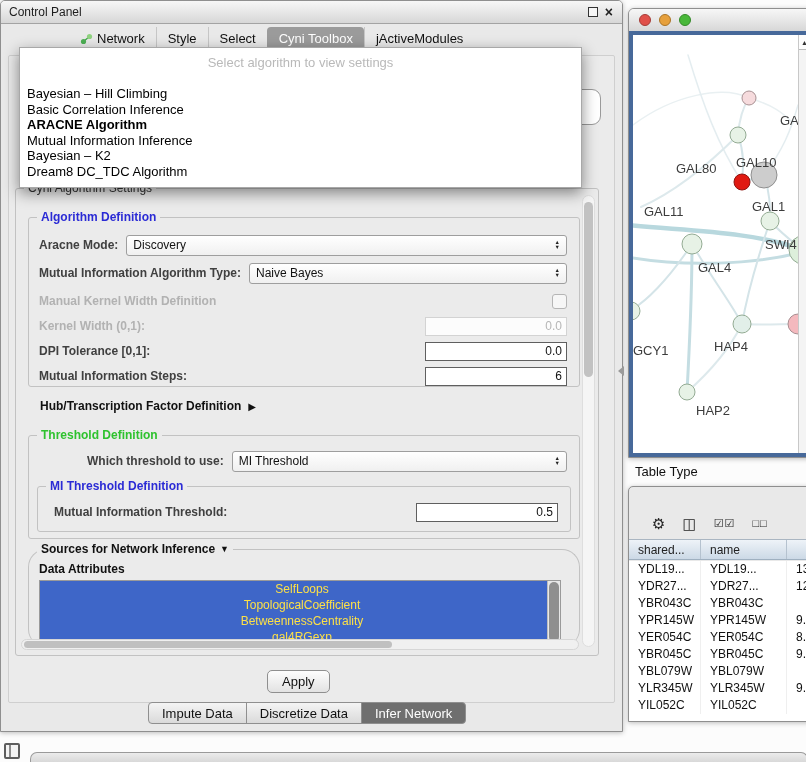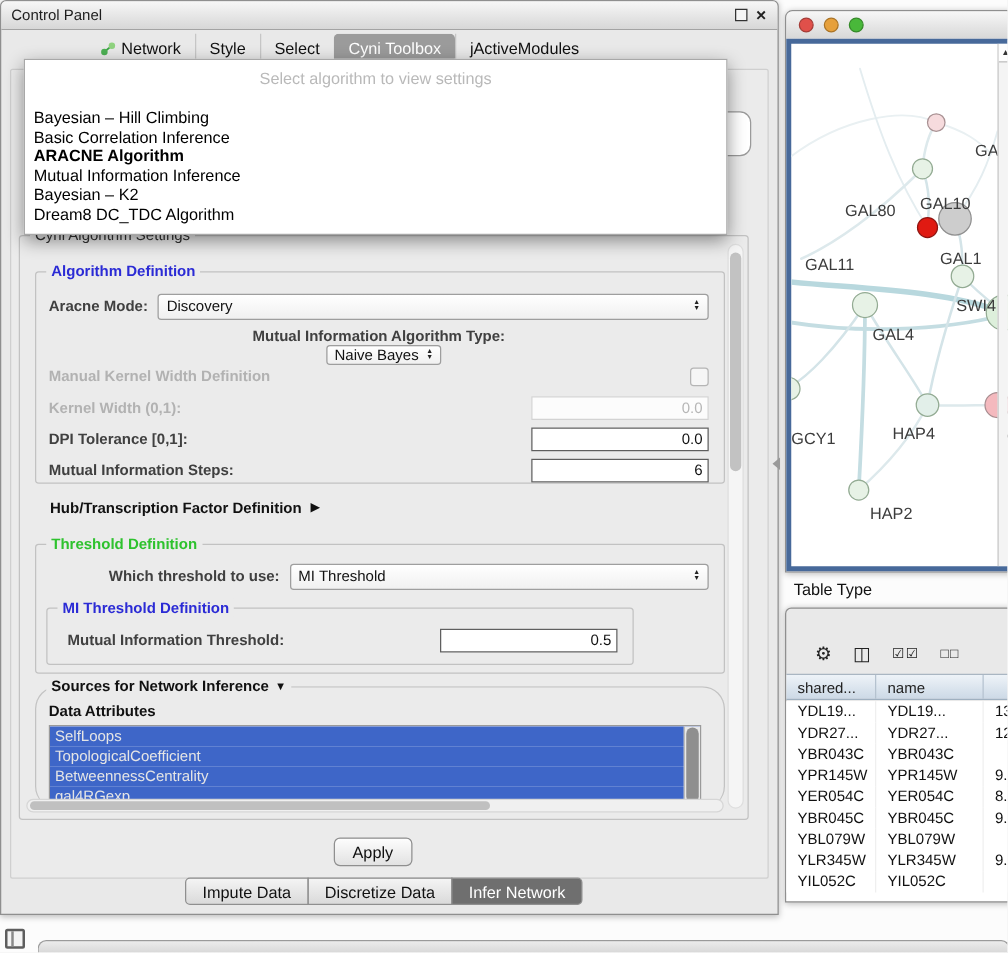--- a/index.html
+++ b/index.html
@@ -44,45 +44,45 @@
   #settings-group{left:14px;top:187px;width:584px;height:468px;}
 
   
   #sg-vscroll{position:absolute;right:3px;top:6px;width:13px;height:452px;background:#f5f5f5;border:1px solid #dedede;border-radius:7px;box-sizing:border-box;}
   #sg-vscroll .thumb{position:absolute;left:1px;top:6px;width:9px;height:175px;background:#c2c2c2;border-radius:5px;}
 
   #algo-def{left:12px;top:28px;width:552px;height:170px;}
   .frow{position:absolute;left:10px;right:12px;height:22px;display:flex;align-items:center;}
   .frow label{font-weight:bold;font-size:12px;color:#404040;white-space:nowrap;}
   .frow label.dis{color:#b2b2b2;}
-  #r-aracne{top:16px;} #r-mitype{top:44px;flex-direction:column;} #r-manual{top:72px;} #r-kernel{top:97px;} #r-dpi{top:122px;} #r-steps{top:147px;}
+  #r-aracne{top:16px;} #r-mitype{top:44px;} #r-manual{top:72px;} #r-kernel{top:97px;} #r-dpi{top:122px;} #r-steps{top:147px;}
 
   .combo{margin-left:8px;flex:1;height:21px;background:linear-gradient(#ffffff,#f0f0f0);border:1px solid #9e9e9e;border-radius:3px;display:flex;align-items:center;padding:0 6px;font-size:12px;color:#111;box-sizing:border-box;}
   .arrows{margin-left:auto;display:flex;flex-direction:column;align-items:center;font-size:5.5px;line-height:4.6px;color:#222;padding-left:6px;}
 
   .checkbox{margin-left:auto;width:13px;height:13px;border:1px solid #b5b5b5;background:#f6f6f6;border-radius:3px;}
 
   .tfield{height:19px;font:12px "Liberation Sans","DejaVu Sans",sans-serif;text-align:right;padding:0 4px;border:1px solid #9e9e9e;background:#fff;width:142px;margin-left:auto;box-sizing:border-box;color:#111;}
   .tfield.dis{color:#b6b6b6;border-color:#d3d3d3;background:#fcfcfc;}
   .tfield.strong{border-color:#5f5f5f;}
 
   #hub-row{position:absolute;left:24px;top:208px;height:18px;display:flex;align-items:center;gap:7px;font-size:12px;font-weight:bold;color:#111;}
   #hub-row .tri{font-size:10px;}
 
   #threshold-def{left:12px;top:246px;width:552px;height:104px;}
   #r-which{top:14px;} #r-which label{margin-left:48px;}
-  #mi-def{left:8px;top:50px;width:470px;height:46px;}
+  #mi-def{left:8px;top:50px;width:534px;height:46px;}
   #r-mithr{top:14px;} #r-mithr label{margin-left:6px;}
   #r-mithr .tfield{width:142px;}
 
   #sources-def{left:12px;top:360px;width:552px;height:98px;border-bottom:none;border-radius:18px;}
   #sources-def .legend .tri{font-size:9px;}
   #attr-label{position:absolute;left:10px;top:12px;font-size:12px;font-weight:bold;color:#111;}
   #attr-list{position:absolute;left:10px;top:30px;width:522px;height:64px;background:#fff;border:1px solid #9a9a9a;box-sizing:border-box;overflow:hidden;}
-  .attr-item{height:16px;line-height:16px;font-size:12px;color:#e5e5e5;background:#3e66c8;padding-left:4px;white-space:nowrap;}
+  .attr-item{height:16px;line-height:16px;font-size:12px;color:#fde047;background:#3e66c8;padding-left:4px;white-space:nowrap;text-align:center;}
   #list-vscroll{position:absolute;right:0;top:0;width:13px;height:100%;background:#e8e8e8;border-left:1px solid #bdbdbd;box-sizing:border-box;}
   #list-vscroll .thumb{position:absolute;left:1px;top:1px;width:10px;height:60px;background:#8f8f8f;border-radius:5px;}
 
   #sg-hscroll{position:absolute;left:5px;top:450px;width:558px;height:11px;background:#f0f0f0;border:1px solid #d6d6d6;border-radius:6px;box-sizing:border-box;}
   #sg-hscroll .thumb{position:absolute;left:2px;top:1px;height:7px;width:368px;background:#c0c0c0;border-radius:4px;}
 
   #apply-btn{position:absolute;left:266px;top:669px;height:21px;padding:0 14px;background:linear-gradient(#fdfdfd,#e2e2e2);border:1px solid #8f8f8f;border-radius:5px;font-size:13px;display:flex;align-items:center;color:#111;}
 
   #bottom-tabs{position:absolute;left:147px;top:701px;display:flex;font-size:13px;}
   .btab{height:20px;display:flex;align-items:center;padding:0 13px;background:linear-gradient(#f4f4f4,#dadada);border:1px solid #8f8f8f;margin-left:-1px;color:#111;}

